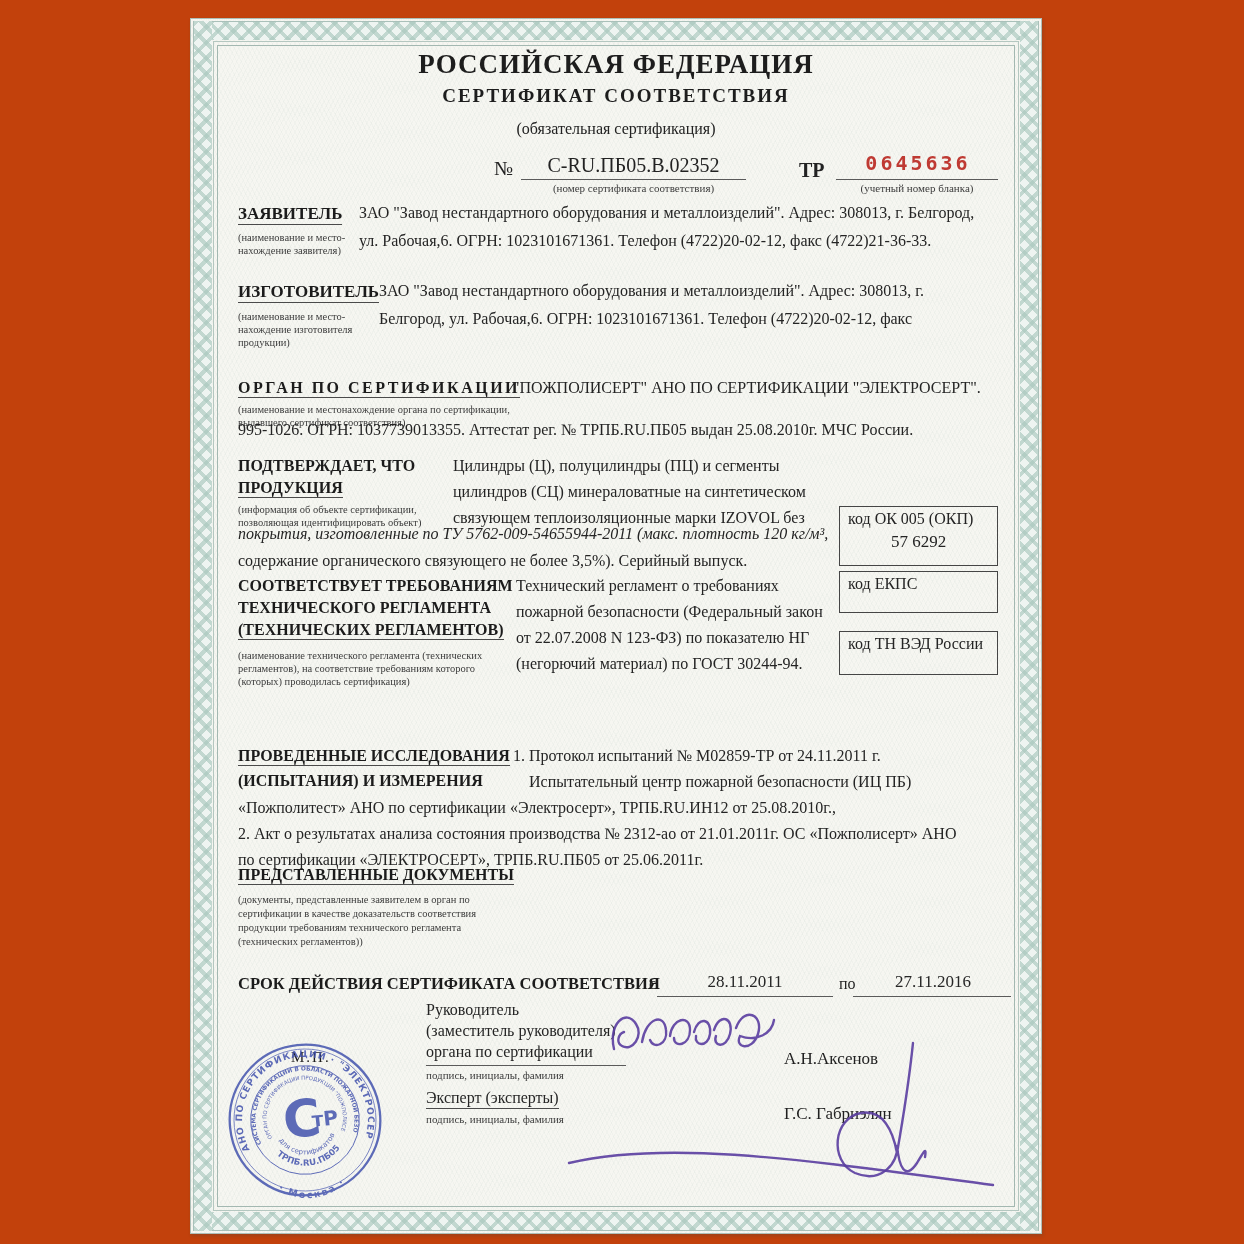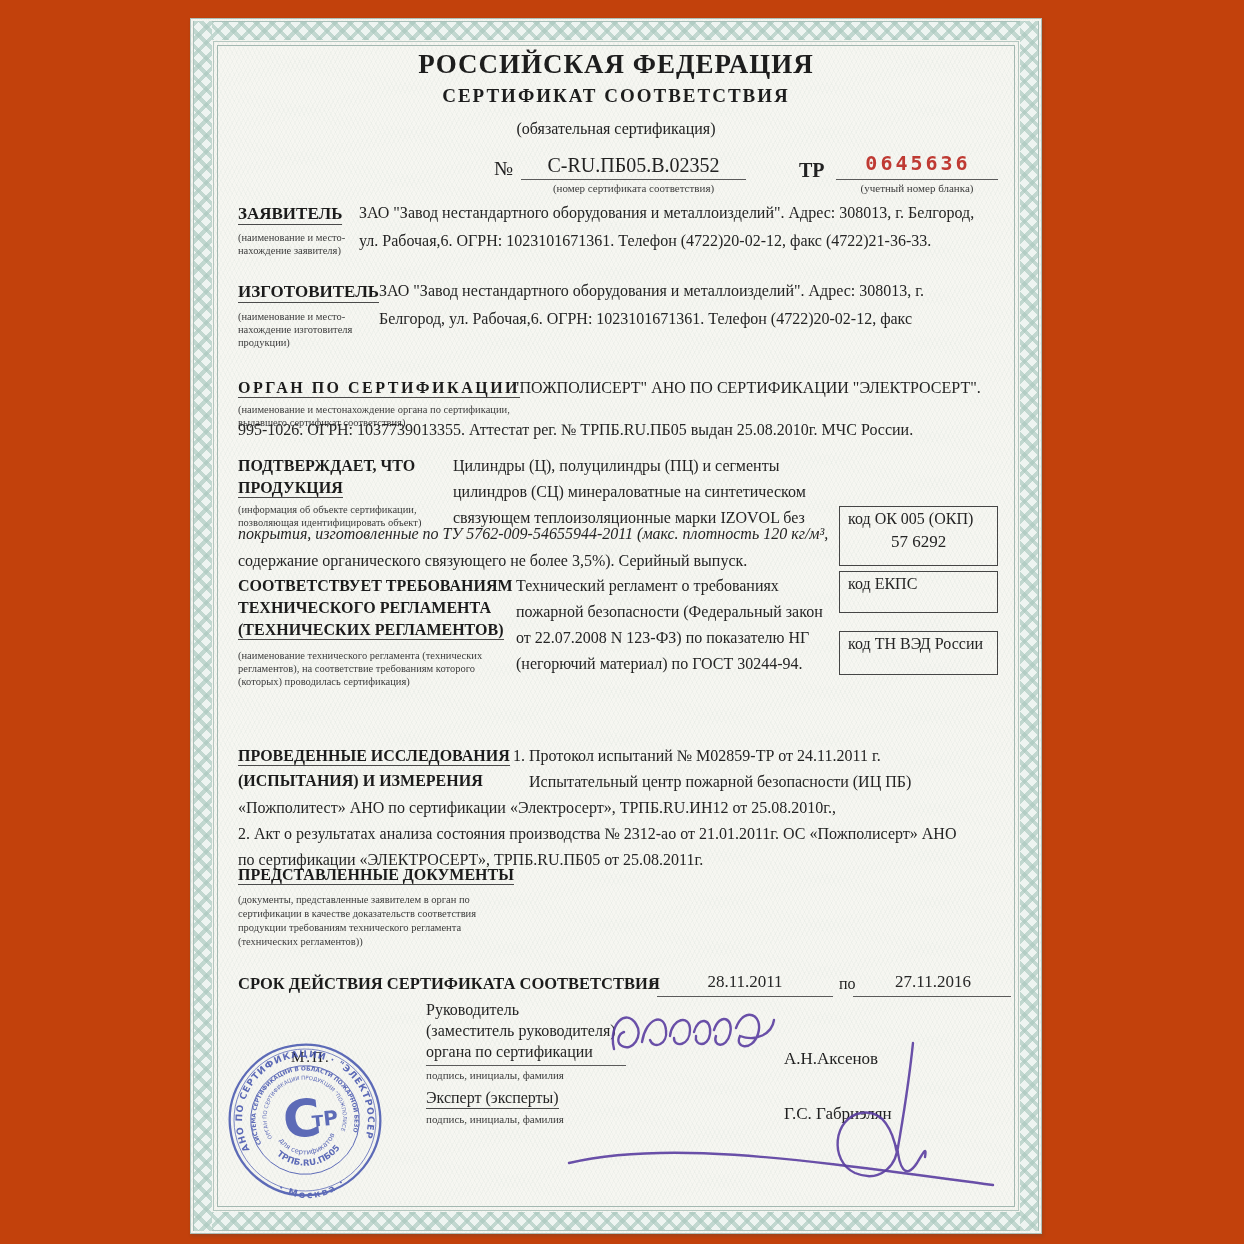--- a/index.html
+++ b/index.html
@@ -143,21 +143,21 @@
     <div class="code-box" style="left:648px;top:612px;width:141px;height:36px;">
       <div>код ТН ВЭД России</div>
     </div>
 
     <div class="abs lbl" style="left:47px;top:728px;"><span class="lblu">ПРОВЕДЕННЫЕ ИССЛЕДОВАНИЯ</span></div>
     <div class="abs lbl" style="left:47px;top:753px;">(ИСПЫТАНИЯ) И ИЗМЕРЕНИЯ</div>
     <div class="abs wide" style="left:322px;top:728px;">1. Протокол испытаний № М02859-ТР от 24.11.2011 г.</div>
     <div class="abs wide" style="left:338px;top:754px;">Испытательный центр пожарной безопасности (ИЦ ПБ)</div>
     <div class="abs wide" style="left:47px;top:780px;">«Пожполитест» АНО по сертификации «Электросерт», ТРПБ.RU.ИН12 от 25.08.2010г.,</div>
     <div class="abs wide" style="left:47px;top:806px;">2. Акт о результатах анализа состояния производства № 2312-ао от 21.01.2011г. ОС «Пожполисерт» АНО</div>
-    <div class="abs wide" style="left:47px;top:832px;">по сертификации «ЭЛЕКТРОСЕРТ», ТРПБ.RU.ПБ05 от 25.08.2011г.</div>
+    <div class="abs wide" style="left:47px;top:832px;">по сертификации «ЭЛЕКТРОСЕРТ», ТРПБ.RU.ПБ05 от 25.06.2011г.</div>
 
     <div class="abs lbl" style="left:47px;top:847px;"><span class="lblu">ПРЕДСТАВЛЕННЫЕ ДОКУМЕНТЫ</span></div>
     <div class="abs sub" style="left:47px;top:874px;line-height:14px;">
       <div>(документы, представленные заявителем в орган по</div>
       <div>сертификации в качестве доказательств соответствия</div>
       <div>продукции требованиям технического регламента</div>
       <div>(технических регламентов))</div>
     </div>
 
     <div class="abs lbl" style="left:47px;top:955px;font-size:16.5px;">СРОК ДЕЙСТВИЯ СЕРТИФИКАТА СООТВЕТСТВИЯ</div>

